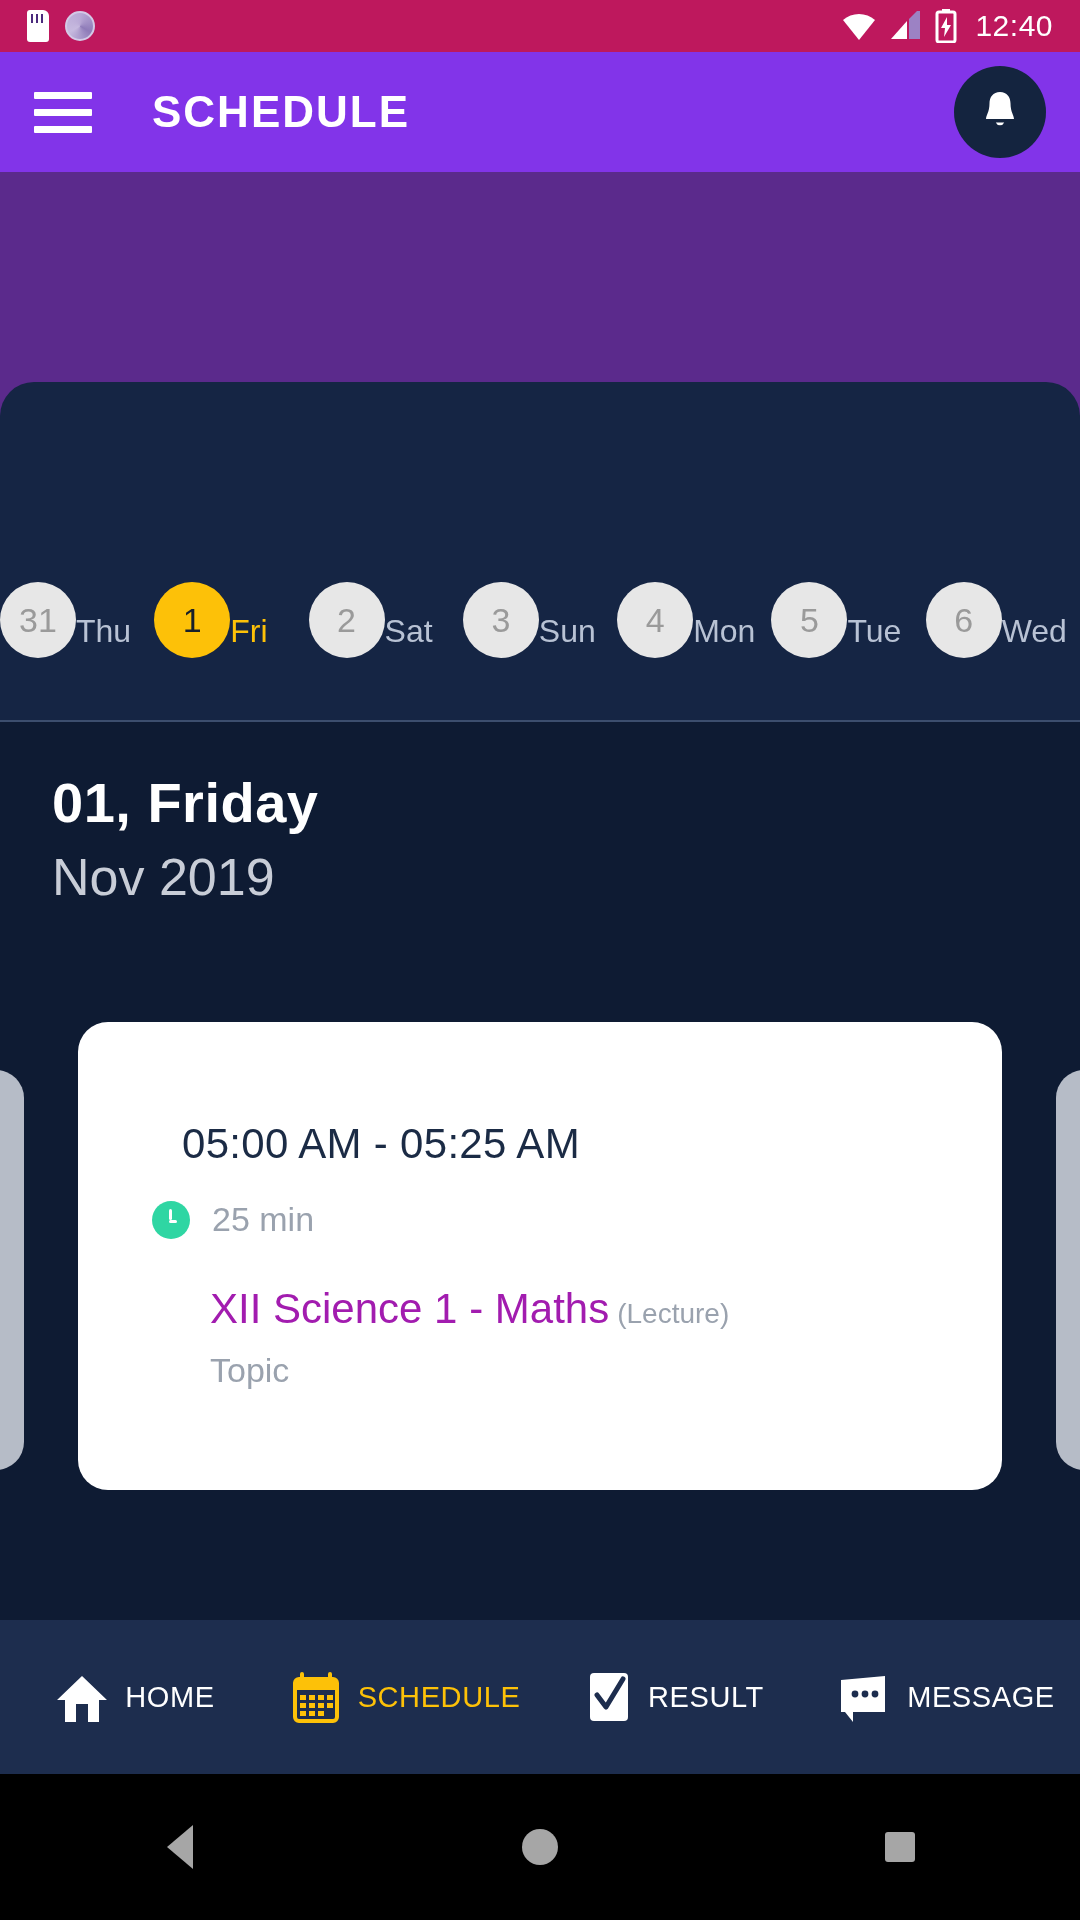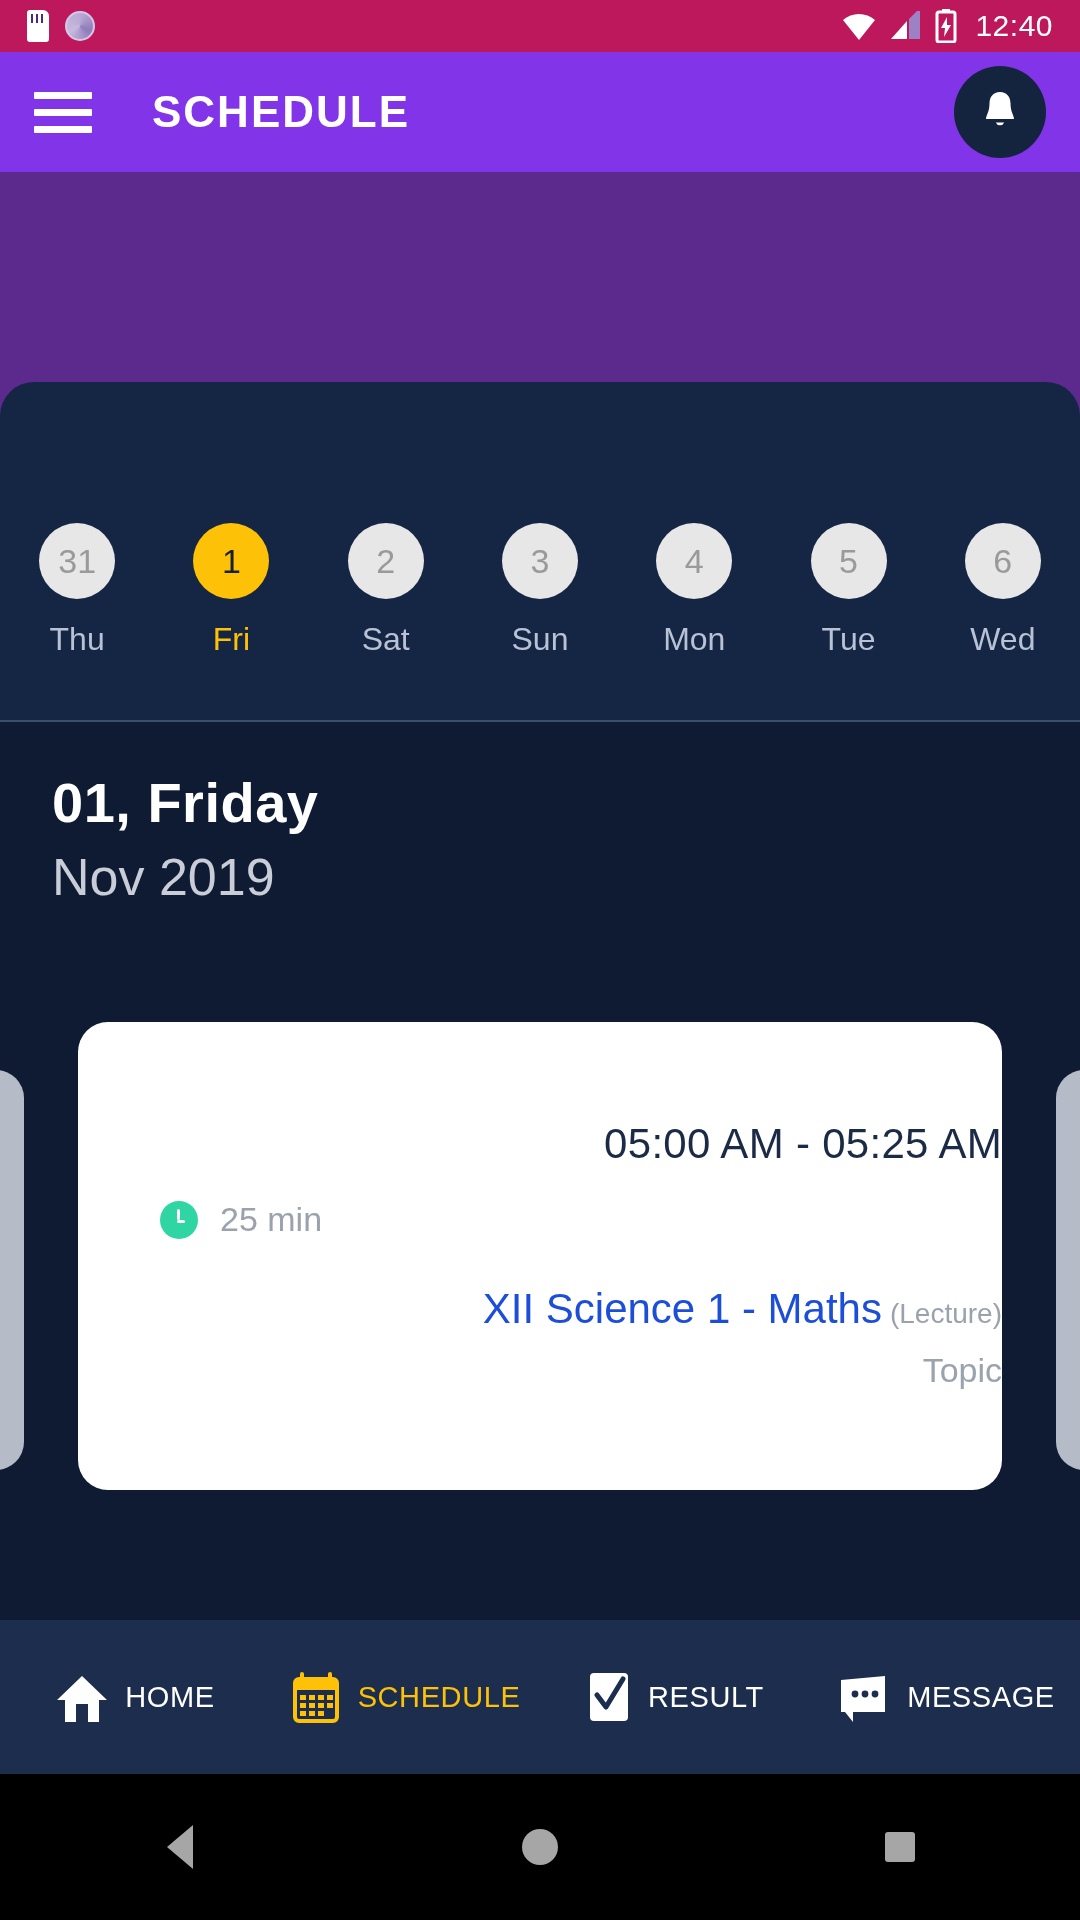--- a/index.html
+++ b/index.html
@@ -72,21 +72,21 @@
     position:absolute; top:382px; left:0; width:100%; height:340px;
     background:#152544;
     border-radius:34px 34px 0 0;
     border-bottom:2px solid #3C4E6E;
   }
   .date-row {
     display:flex; width:100%;
     position:absolute; bottom:62px; left:0;
   }
   .date-cell {
-    flex:1; display:flex; flex-direction:column;
+    flex:1; display:flex; flex-direction:row;
     align-items:center; cursor:pointer;
   }
   .date-circle {
     width:76px; height:76px; border-radius:50%;
     background:#E7E7E7; color:#9A9A9A;
     display:flex; align-items:center; justify-content:center;
     font-size:34px; font-weight:400;
   }
   .date-cell.active .date-circle { background:#FDC108; color:#17202B; font-weight:500; }
   .date-day {
@@ -108,22 +108,21 @@
   .peek {
     position:absolute; top:60px; width:90px; height:400px;
     background:#B6BCC7; border-radius:28px;
   }
   .peek.left { left:-66px; }
   .peek.right { right:-66px; }
   .lesson-card {
     position:absolute; left:78px; top:12px;
     width:924px; height:468px;
     background:#ffffff; border-radius:30px;
-    padding:98px 0 0 8px;
-    text-align:right;
+    padding:98px 0 0 0;
   }
   .lc-time {
     font-size:42px; color:#1B2B45; font-weight:400;
     margin-left:104px; letter-spacing:0.3px;
   }
   .lc-duration-row {
     display:flex; align-items:center; gap:22px;
     margin-top:32px; margin-left:74px;
   }
   .clock-badge {
@@ -137,21 +136,21 @@
     top:8px; left:17px;
   }
   .clock-badge::after {
     content:""; position:absolute; width:8px; height:3px;
     background:#ffffff; border-radius:2px;
     top:19px; left:17px;
   }
   .lc-duration { font-size:34px; color:#9AA2AE; }
   .lc-subject-block { margin-top:46px; margin-left:132px; }
   .lc-subject {
-    font-size:42px; color:#1d4ed8; font-weight:400; display:inline;
+    font-size:42px; color:#a21caf; font-weight:400; display:inline;
   }
   .lc-type {
     font-size:28px; color:#9AA2AE; display:inline; margin-left:8px;
   }
   .lc-topic-label {
     font-size:34px; color:#9AA2AE; margin-top:18px;
   }
   .lc-topic-value {
     font-size:34px; color:#6F7681; margin-top:14px;
   }

